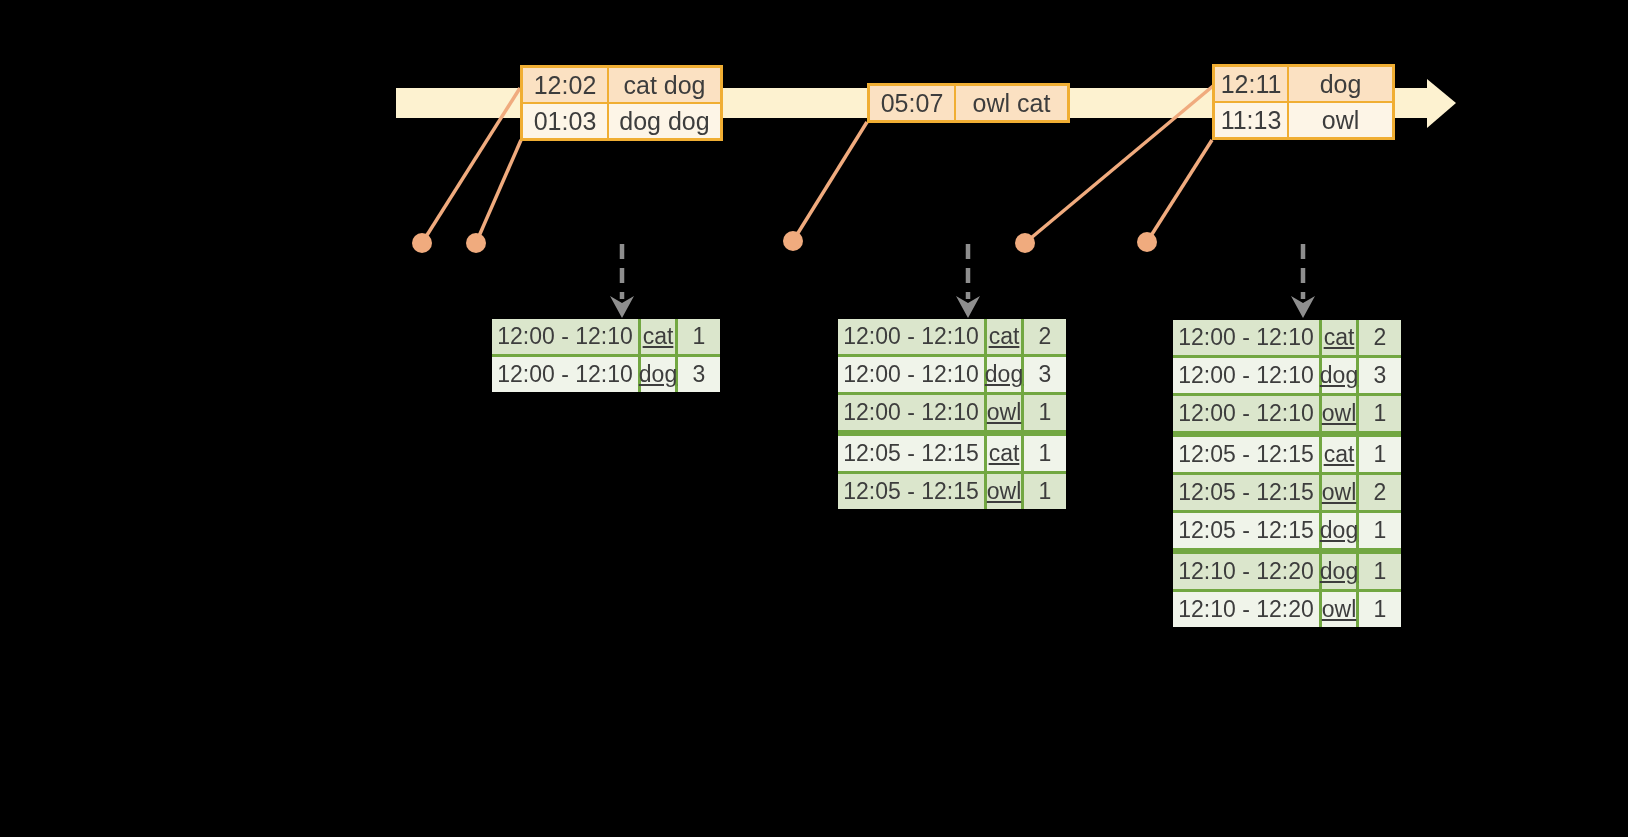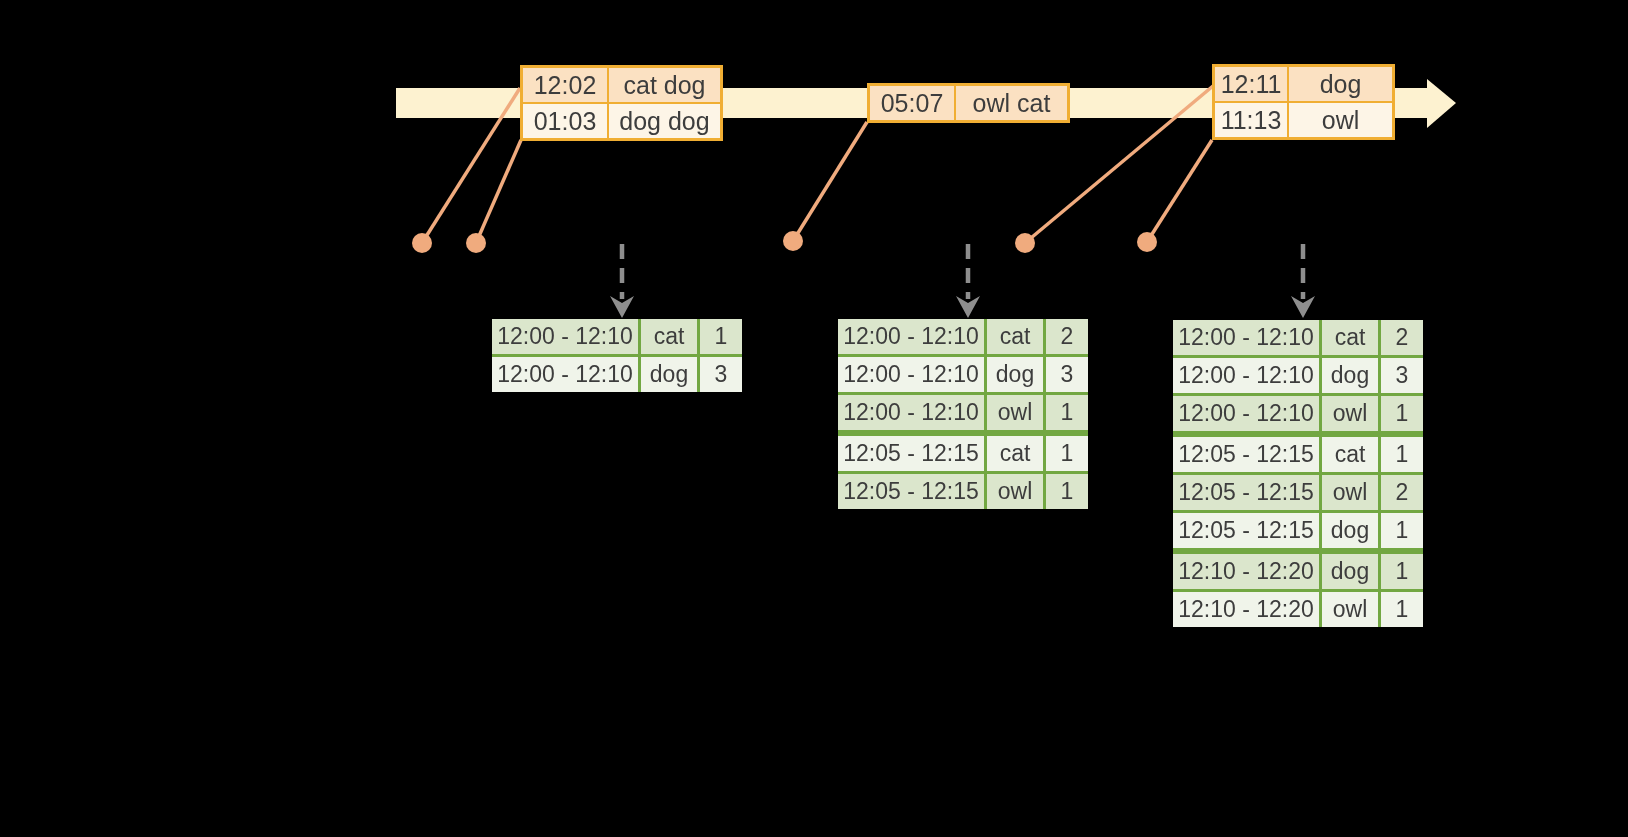--- a/index.html
+++ b/index.html
@@ -51,21 +51,21 @@
     position:absolute;background:var(--result_border);
     display:flex;flex-direction:column;row-gap:3px;box-sizing:border-box;
   }
   .rrow{display:flex;column-gap:3px;}
   .rrow.gsep{margin-top:3px;}
   .rcell{
     height:35px;display:flex;align-items:center;justify-content:center;
     font-size:23px;color:var(--text);
   }
   .rwindow{width:146px;}
-  .rword{width:56px;}
+  .rword{width:34px;text-decoration:underline;}
   .rcount{width:42px;}
   .rrow:nth-child(odd) .rcell{background:var(--result_row_dark);}
   .rrow:nth-child(even) .rcell{background:var(--result_row_light);}
 </style>
 </head>
 <body>
 
 <div class="stage">
 
   <svg class="connectors" viewBox="0 0 1628 837" xmlns="http://www.w3.org/2000/svg">

